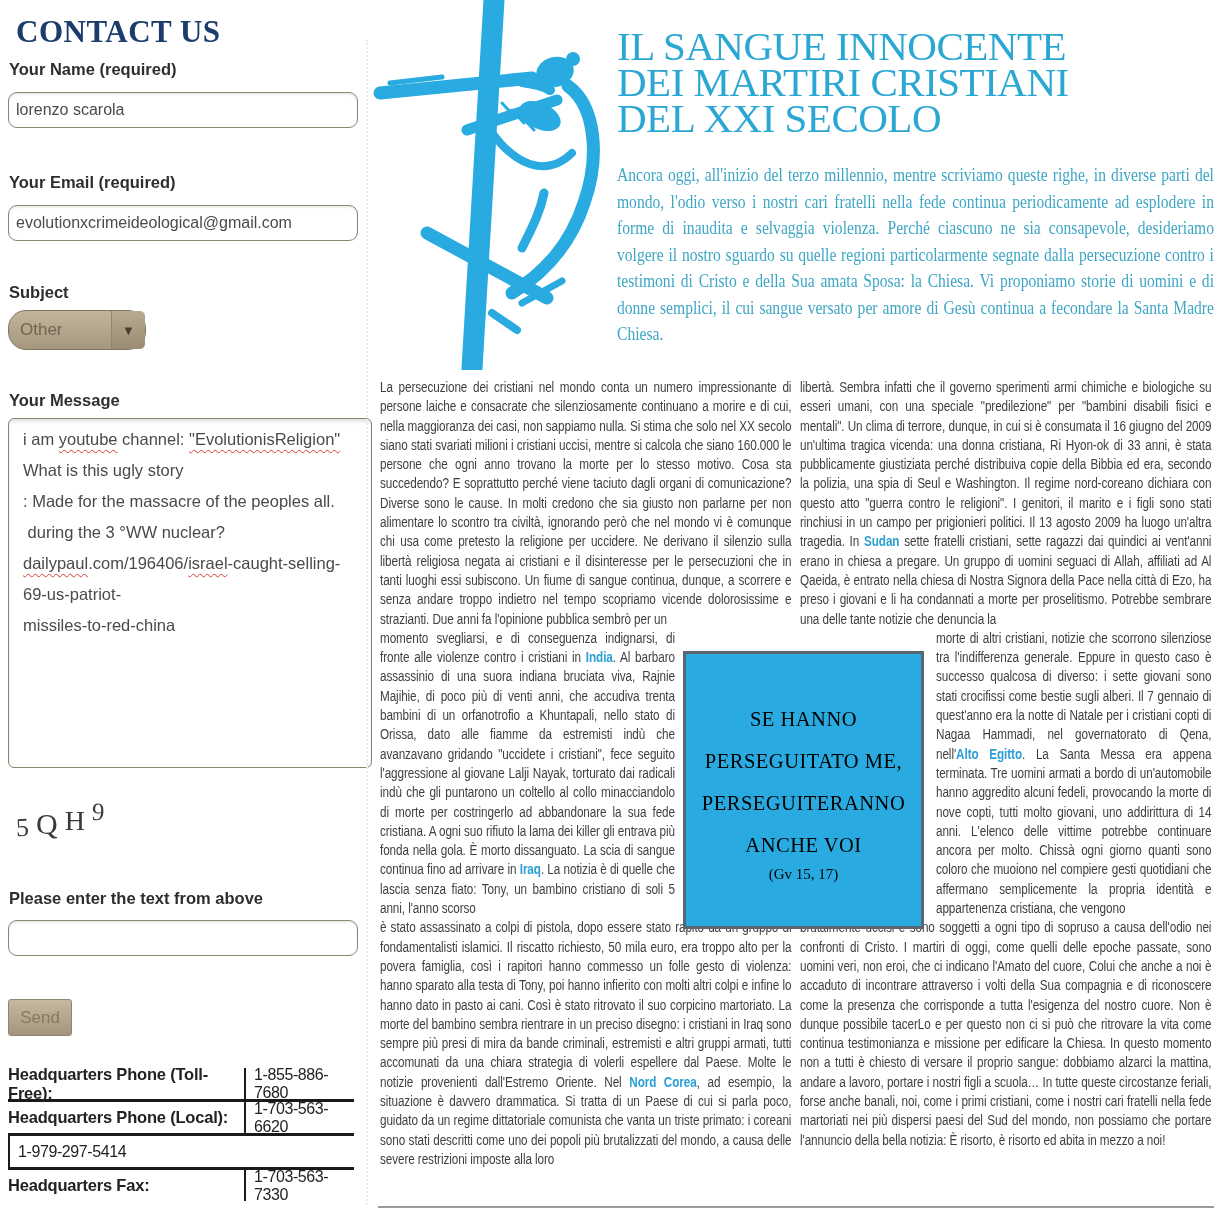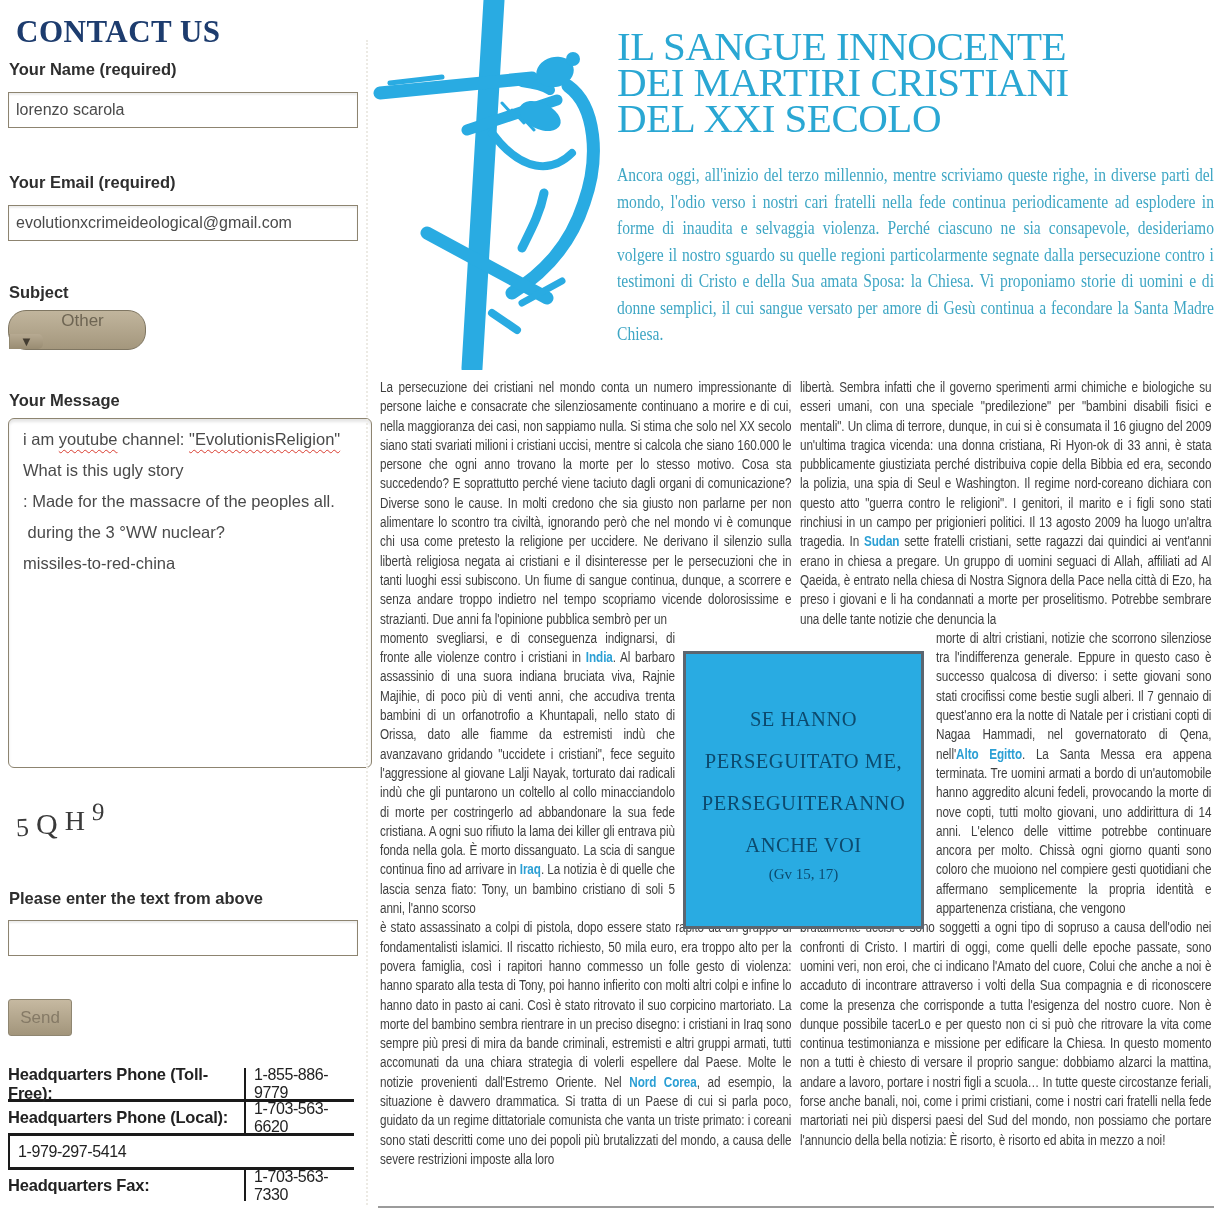--- a/index.html
+++ b/index.html
@@ -7,25 +7,25 @@
   .page{position:absolute;inset:0;}
 
   
   .contact-title{position:absolute;left:8px;top:6px;margin:8px;font-family:"Liberation Serif",serif;font-weight:bold;font-size:31px;color:#1d3c6e;letter-spacing:0.5px;}
   .flabel{position:absolute;left:9px;font-size:16.5px;font-weight:bold;color:#2e2e2e;}
   #lbl-name{top:60px}
   #lbl-email{top:173px}
   #lbl-subject{top:283px}
   #lbl-message{top:391px}
   #lbl-captcha{top:889px}
-  .tinput{position:absolute;left:8px;width:334px;height:34px;border:1px solid #8d8470;border-radius:0;font-size:16px;color:#4a4a4a;padding:0 7px;background:#fff;font-family:"Liberation Sans",sans-serif;box-shadow:inset 0 2px 2px rgba(0,0,0,0.07);}
+  .tinput{position:absolute;left:8px;width:334px;height:34px;border:1px solid #8d8470;border-radius:9px;font-size:16px;color:#4a4a4a;padding:0 7px;background:#fff;font-family:"Liberation Sans",sans-serif;box-shadow:inset 0 2px 2px rgba(0,0,0,0.07);}
   #name-input{top:92px}
   #email-input{top:205px}
   #captcha-input{top:920px}
-  .select{position:absolute;left:8px;top:310px;width:138px;height:40px;box-sizing:border-box;border:1px solid #7f7662;border-radius:18px;background:linear-gradient(#c1b59d,#a4977d);display:flex;align-items:center;cursor:pointer;flex-direction:column;}
+  .select{position:absolute;left:8px;top:310px;width:138px;height:40px;box-sizing:border-box;border:1px solid #7f7662;border-radius:18px;background:linear-gradient(#c1b59d,#a4977d);display:flex;align-items:center;cursor:pointer;}
   .select-value{padding-left:11px;color:#6e6553;font-size:17px;flex:1;}
   .select-btn{width:33px;align-self:stretch;border-left:1px solid #90876f;display:flex;align-items:center;justify-content:center;color:#443d31;font-size:13px;border-radius:0 5px 5px 0;background:linear-gradient(#b7aa92,#998c72);}
   .msgbox{position:absolute;left:8px;top:418px;width:334px;height:338px;border:1px solid #8d8470;border-radius:6px;padding:5px 14px;font-size:16.5px;color:#4a4a4a;line-height:31px;background:#fff;box-shadow:inset 0 3px 3px rgba(0,0,0,0.10);overflow:hidden;cursor:text;}
   .msg-line{white-space:pre-wrap;}
   .sp{text-decoration:underline wavy #d93c30 1px;text-underline-offset:4px;}
   .captcha{position:absolute;left:16px;top:800px;height:56px;font-family:"Liberation Serif",serif;color:#3a3a3a;}
   .captcha span{display:inline-block;margin-right:7px;}
   .c0{font-size:26px;transform:translateY(9px) rotate(-2deg);}
   .c1{font-size:30px;transform:translateY(7px);}
   .c2{font-size:28px;transform:translateY(3px);}
@@ -41,21 +41,21 @@
   
   .cross{position:absolute;left:372px;top:-2px;}
   .title{position:absolute;left:617px;top:28px;font-family:"Liberation Serif",serif;color:#2aa7d3;font-size:41px;line-height:36px;letter-spacing:-0.5px;}
   .intro{position:absolute;left:617px;top:162px;width:728px;transform:scaleX(0.82);transform-origin:left top;font-family:"Liberation Serif",serif;font-size:19px;line-height:26.5px;color:#3ea6c4;text-align:justify;margin:0;}
   .col{position:absolute;top:378px;width:484px;transform:scaleX(0.85);transform-origin:left top;font-size:13.8px;line-height:19.3px;color:#3f3f3f;text-align:justify;letter-spacing:-0.1px;}
   .col1{left:380px;}
   .col2{left:800px;}
   #col1-side{width:347px;}
   #col2-side{width:324px;margin-left:160px;}
   .hl{color:#2b9fd4;font-weight:bold;}
-  .quotebox{position:absolute;left:683px;top:651px;width:241px;height:278px;box-sizing:border-box;background:#29abe2;border:3px solid #5c6670;display:flex;flex-direction:column;align-items:center;justify-content:center;text-align:center;font-family:"Liberation Serif",serif;color:#0c4a6e;}
+  .quotebox{position:absolute;left:683px;top:651px;width:241px;height:278px;box-sizing:border-box;background:#29abe2;border:3px solid #5c6670;display:flex;flex-direction:column;align-items:center;justify-content:center;text-align:center;font-family:"Liberation Serif",serif;color:#000000;}
   .qline{font-size:20.5px;line-height:42px;letter-spacing:0.5px;}
   .qref{margin-top:0;font-size:15px;}
   .rule{position:absolute;left:378px;top:1206px;width:836px;height:2px;background:#9b9b9b;}
 </style>
 </head>
 <body>
 
 <div class="page">
 
   <h1 class="contact-title">CONTACT US</h1>
@@ -71,33 +71,34 @@
     <span class="select-value">Other</span>
     <span class="select-btn">▼</span>
   </div>
 
   <div class="flabel" id="lbl-message">Your Message</div>
   <div class="msgbox" id="msg-lines">
       <div class="msg-line"><span>i am </span><span class="sp">youtube</span><span> channel: </span><span class="sp">"EvolutionisReligion"</span></div>
       <div class="msg-line"><span>What is this ugly story</span></div>
       <div class="msg-line"><span>: Made for the massacre of the peoples all.</span></div>
       <div class="msg-line"><span> during the 3 °WW nuclear?</span></div>
+      <div class="msg-line"><span class="sp">dailypaul</span><span>.com/196406/</span><span class="sp">israel</span><span>-caught-selling-69-us-patriot-</span></div>
       <div class="msg-line"><span>missiles-to-red-china</span></div>
     </div>
 
   <div class="captcha" id="captcha-chars"><span class="c0">5</span><span class="c1">Q</span><span class="c2">H</span><span class="c3">9</span></div>
   <div class="flabel" id="lbl-captcha">Please enter the text from above</div>
   <input class="tinput" id="captcha-input" value="" style="">
 
   <button class="send">Send</button>
 
   <div class="phones" id="phone-rows">
       <div class="prow">
         <div class="plabel">Headquarters Phone (Toll-Free):</div>
-        <div class="pvalue">1-855-886-9779</div>
+        <div class="pvalue">1-855-886-7680</div>
       </div>
       <div class="prow">
         <div class="plabel">Headquarters Phone (Local):</div>
         <div class="pvalue">1-703-563-6620</div>
       </div>
       <div class="prow">
         <div class="pvalue">1-979-297-5414</div>
       </div>
       <div class="prow">
         <div class="plabel">Headquarters Fax:</div>

